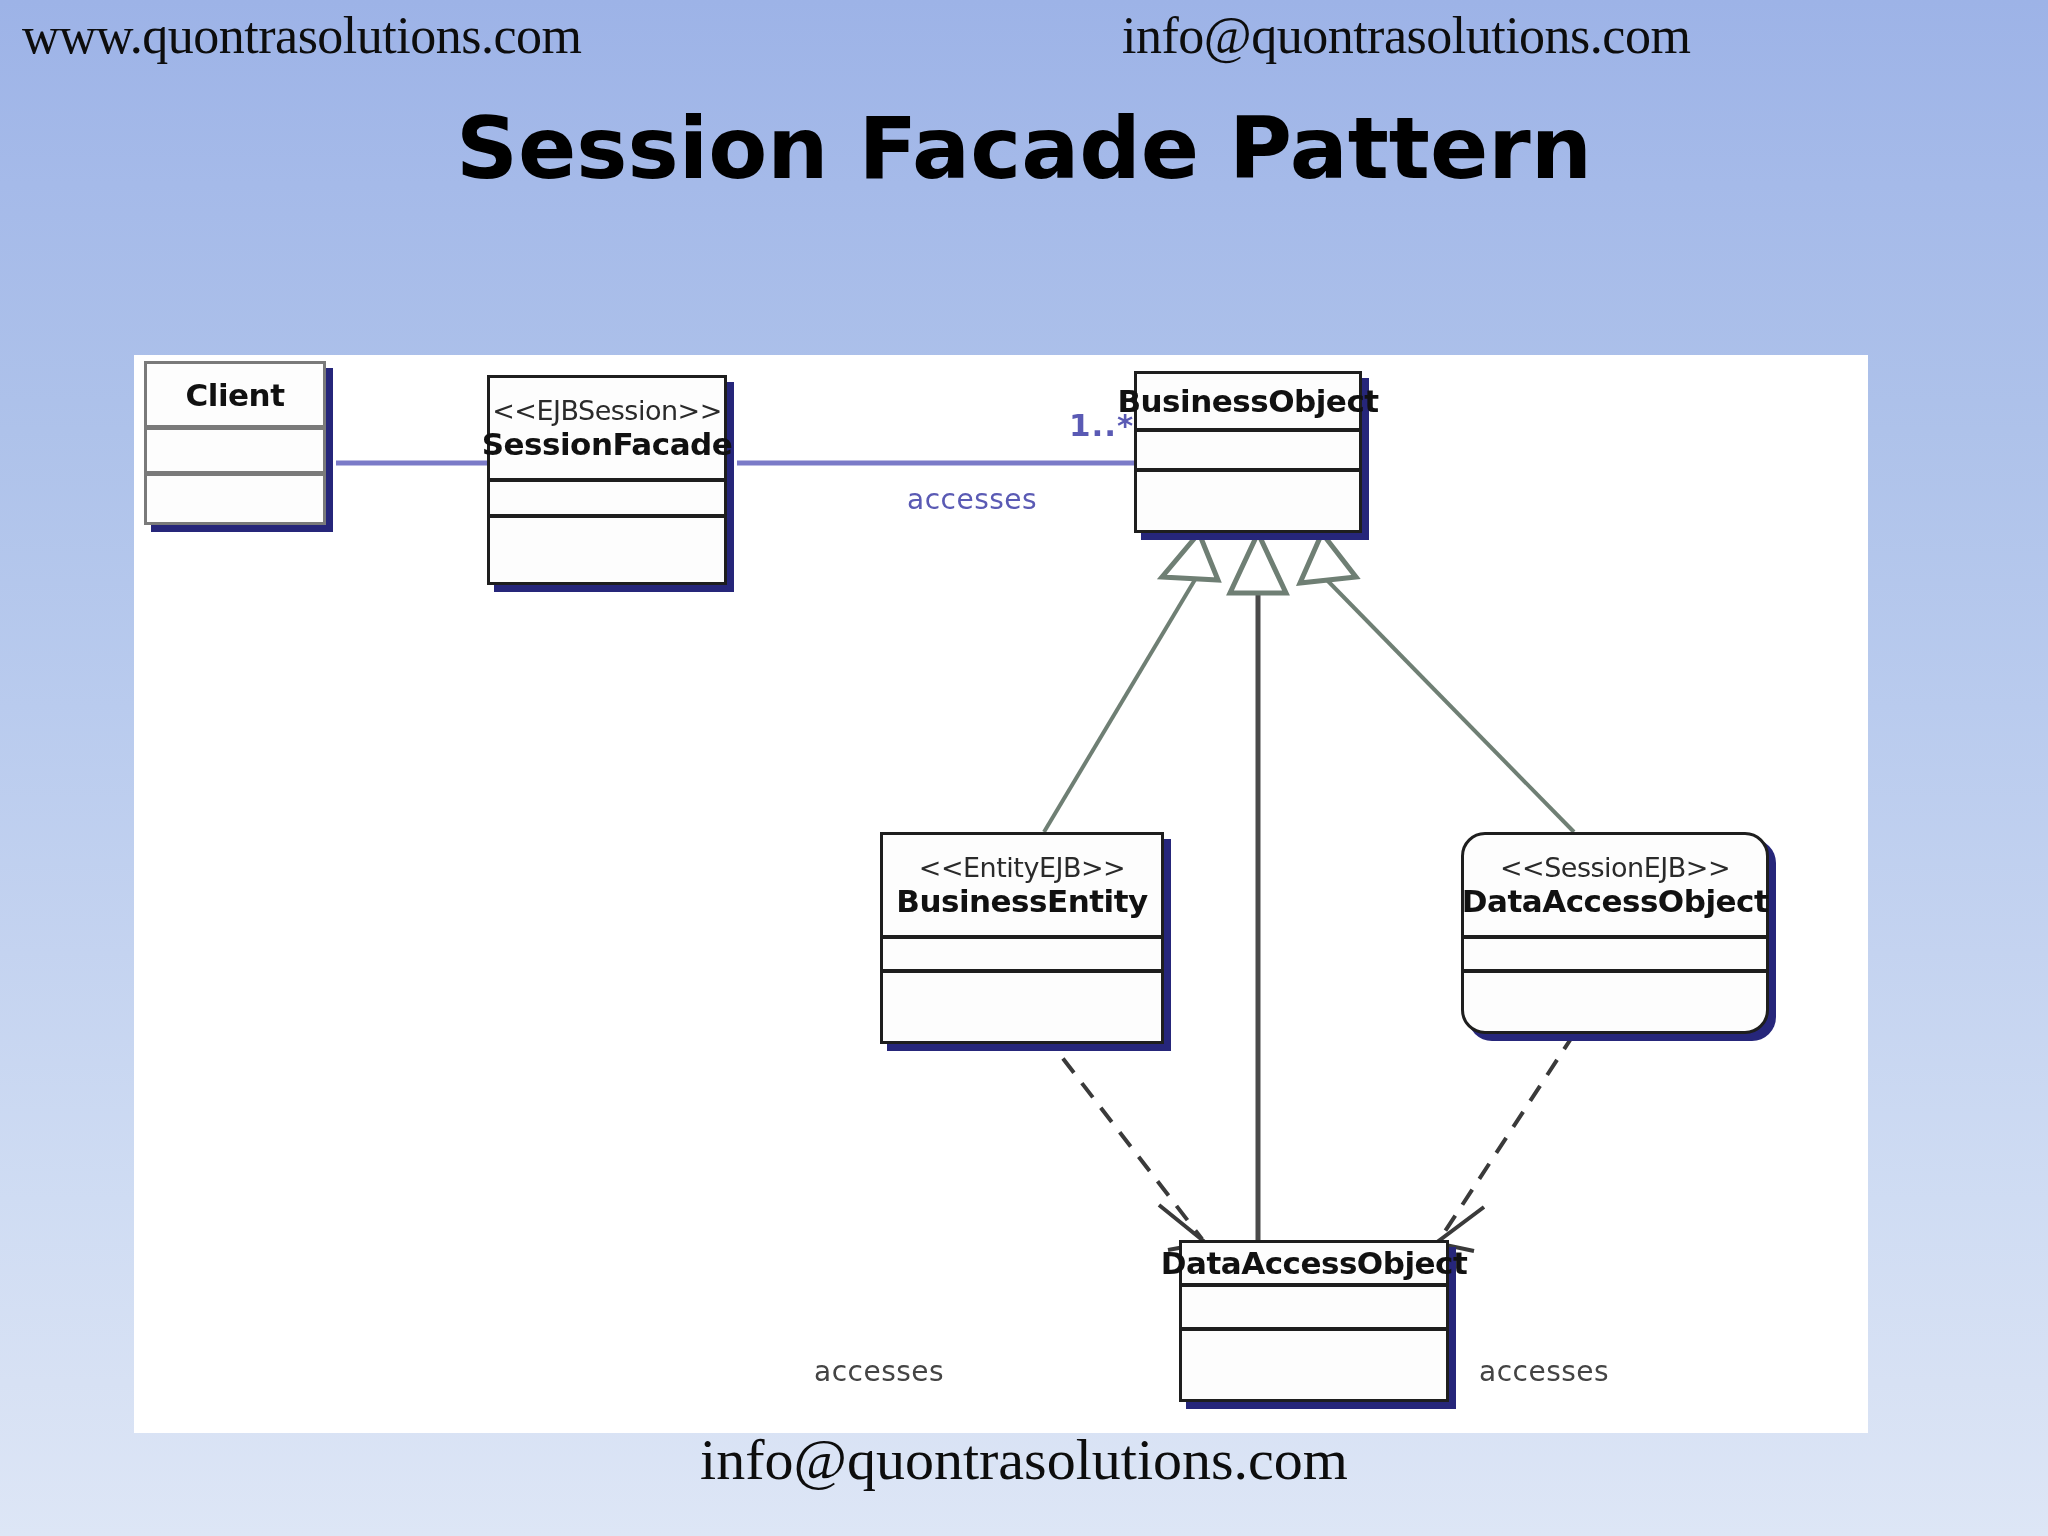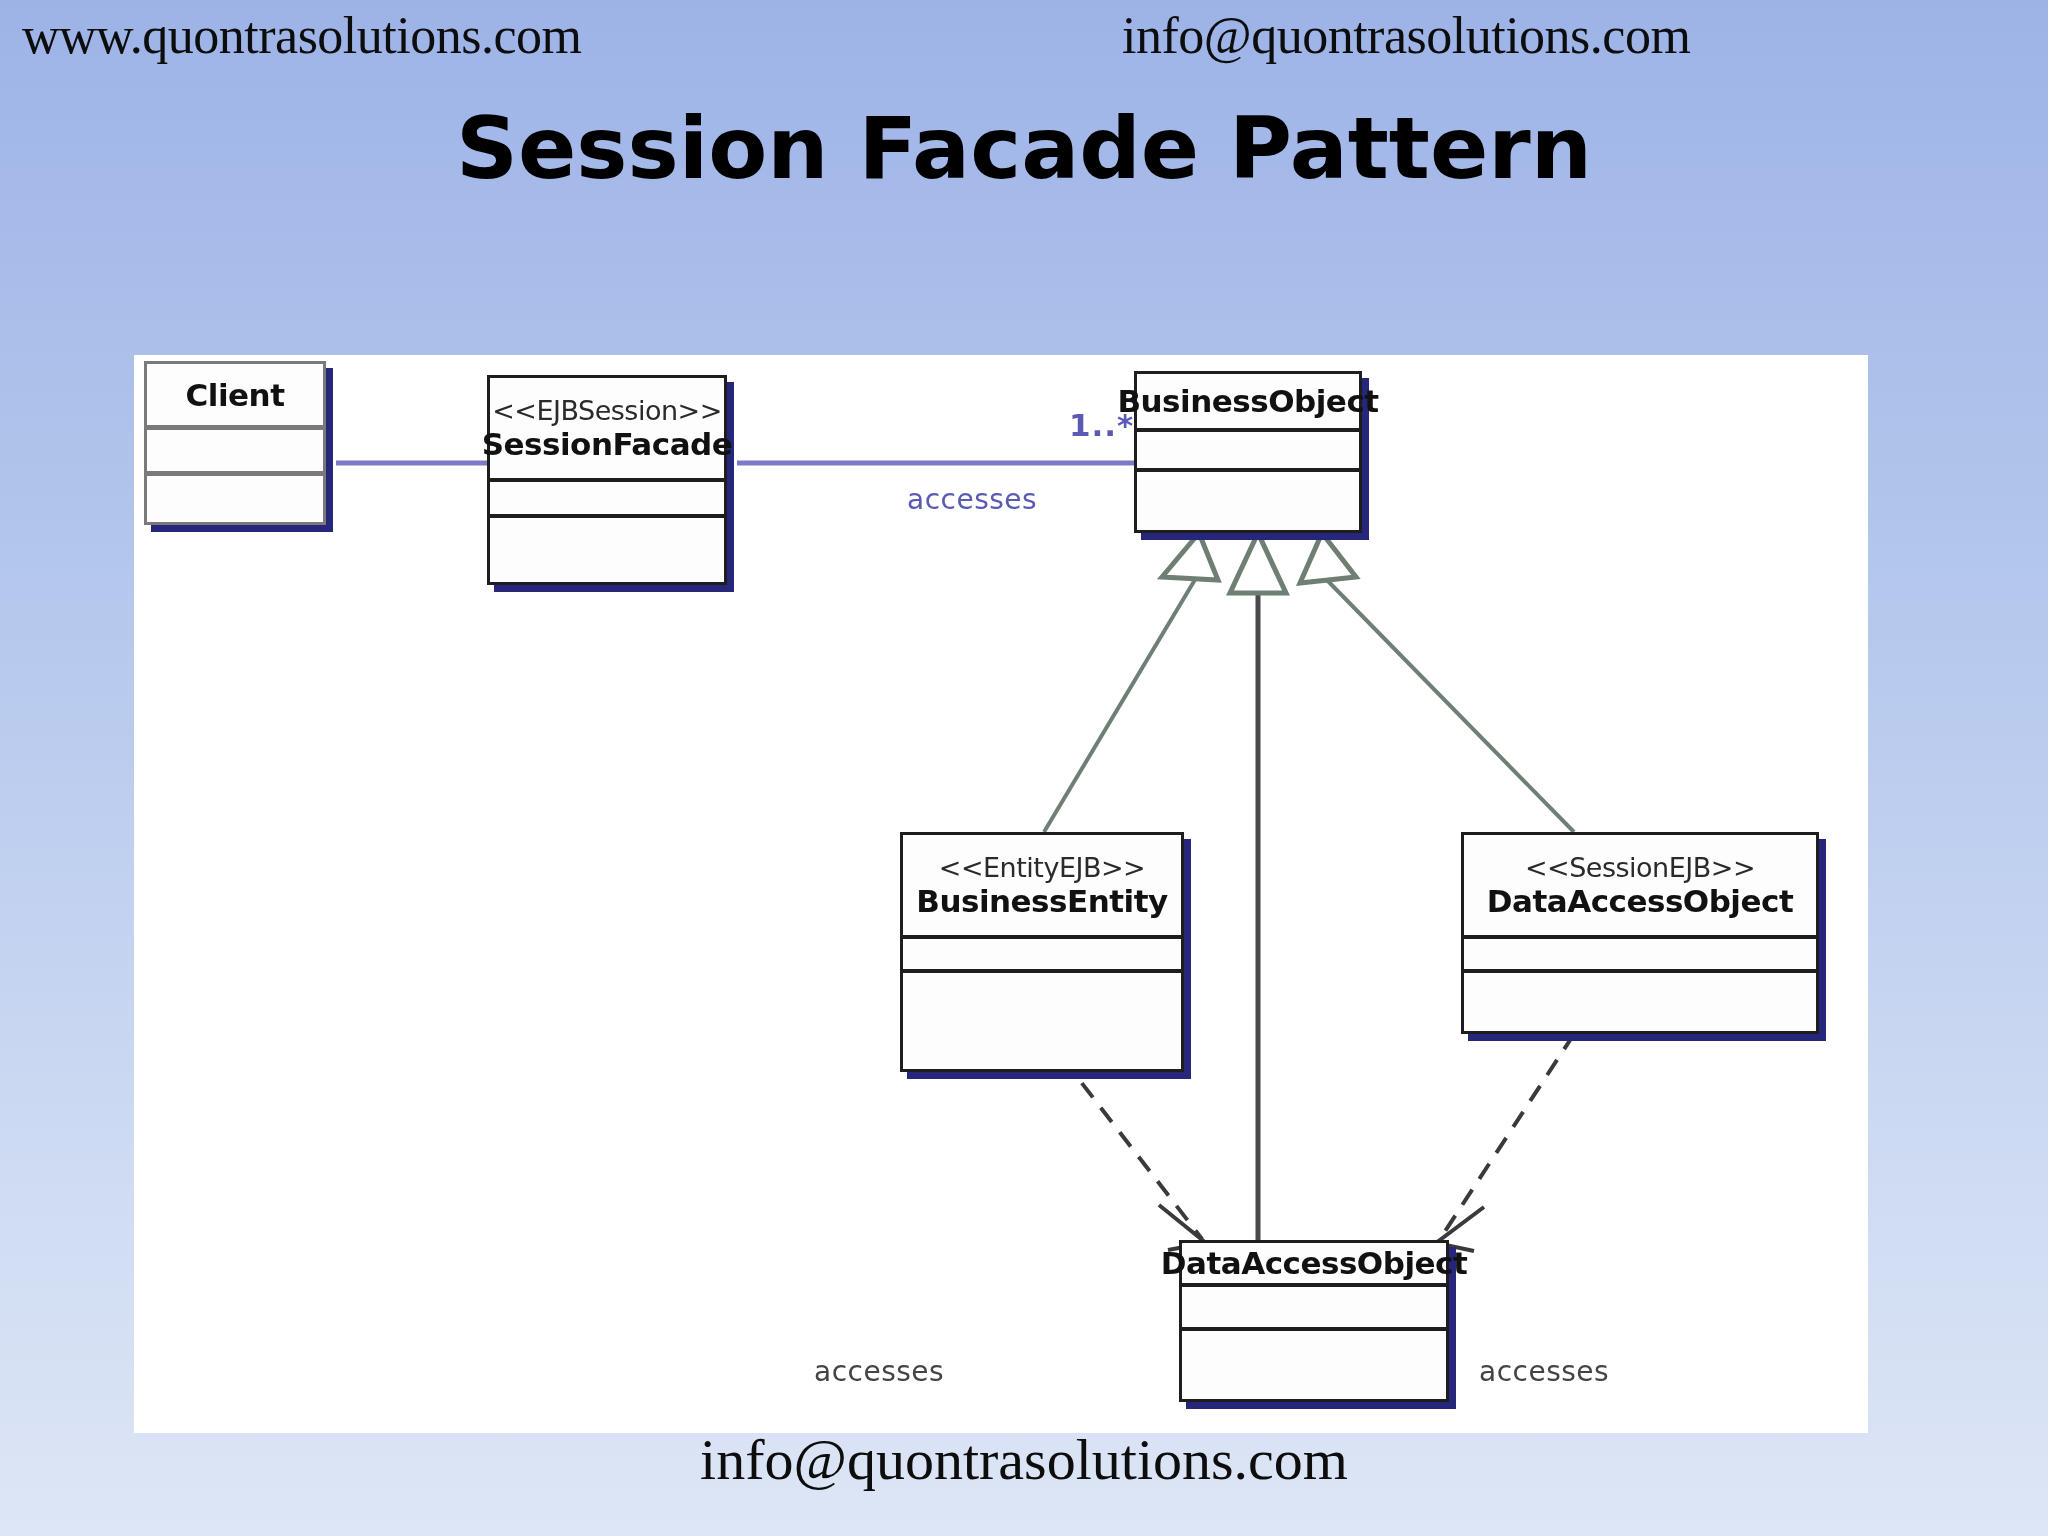--- a/index.html
+++ b/index.html
@@ -133,26 +133,26 @@
   #box-sessionfacade { left: 353px;  top: 20px;  width: 240px; height: 210px; }
   #box-sessionfacade .title-band { height: 104px; }
   #box-sessionfacade .mid-band   { height: 36px; }
   #box-sessionfacade .bot-band   { height: 64px; }
 
   #box-businessobject{ left: 1000px; top: 16px;  width: 228px; height: 162px; }
   #box-businessobject .title-band { height: 58px; }
   #box-businessobject .mid-band   { height: 40px; }
   #box-businessobject .bot-band   { height: 58px; }
 
-  #box-businessentity{ left: 766px;  top: 477px; width: 284px; height: 240px; }
+  #box-businessentity{ left: 746px;  top: 477px; width: 284px; height: 212px; }
   #box-businessentity .title-band { height: 104px; }
   #box-businessentity .mid-band   { height: 34px; }
   #box-businessentity .bot-band   { height: 58px; }
 
-  #box-businesssession{ left: 1327px; top: 477px; width: 358px; height: 202px; }
+  #box-businesssession{ left: 1327px; top: 477px; width: 308px; height: 202px; border-radius: 24px; }
   #box-businesssession .title-band { height: 104px; }
   #box-businesssession .mid-band   { height: 34px; }
   #box-businesssession .bot-band   { height: 58px; }
 
   #box-dataaccessobject{ left: 1045px; top: 885px; width: 270px; height: 162px; }
   #box-dataaccessobject .title-band { height: 44px; }
   #box-dataaccessobject .mid-band   { height: 44px; }
   #box-dataaccessobject .bot-band   { height: 54px; }
 
   

